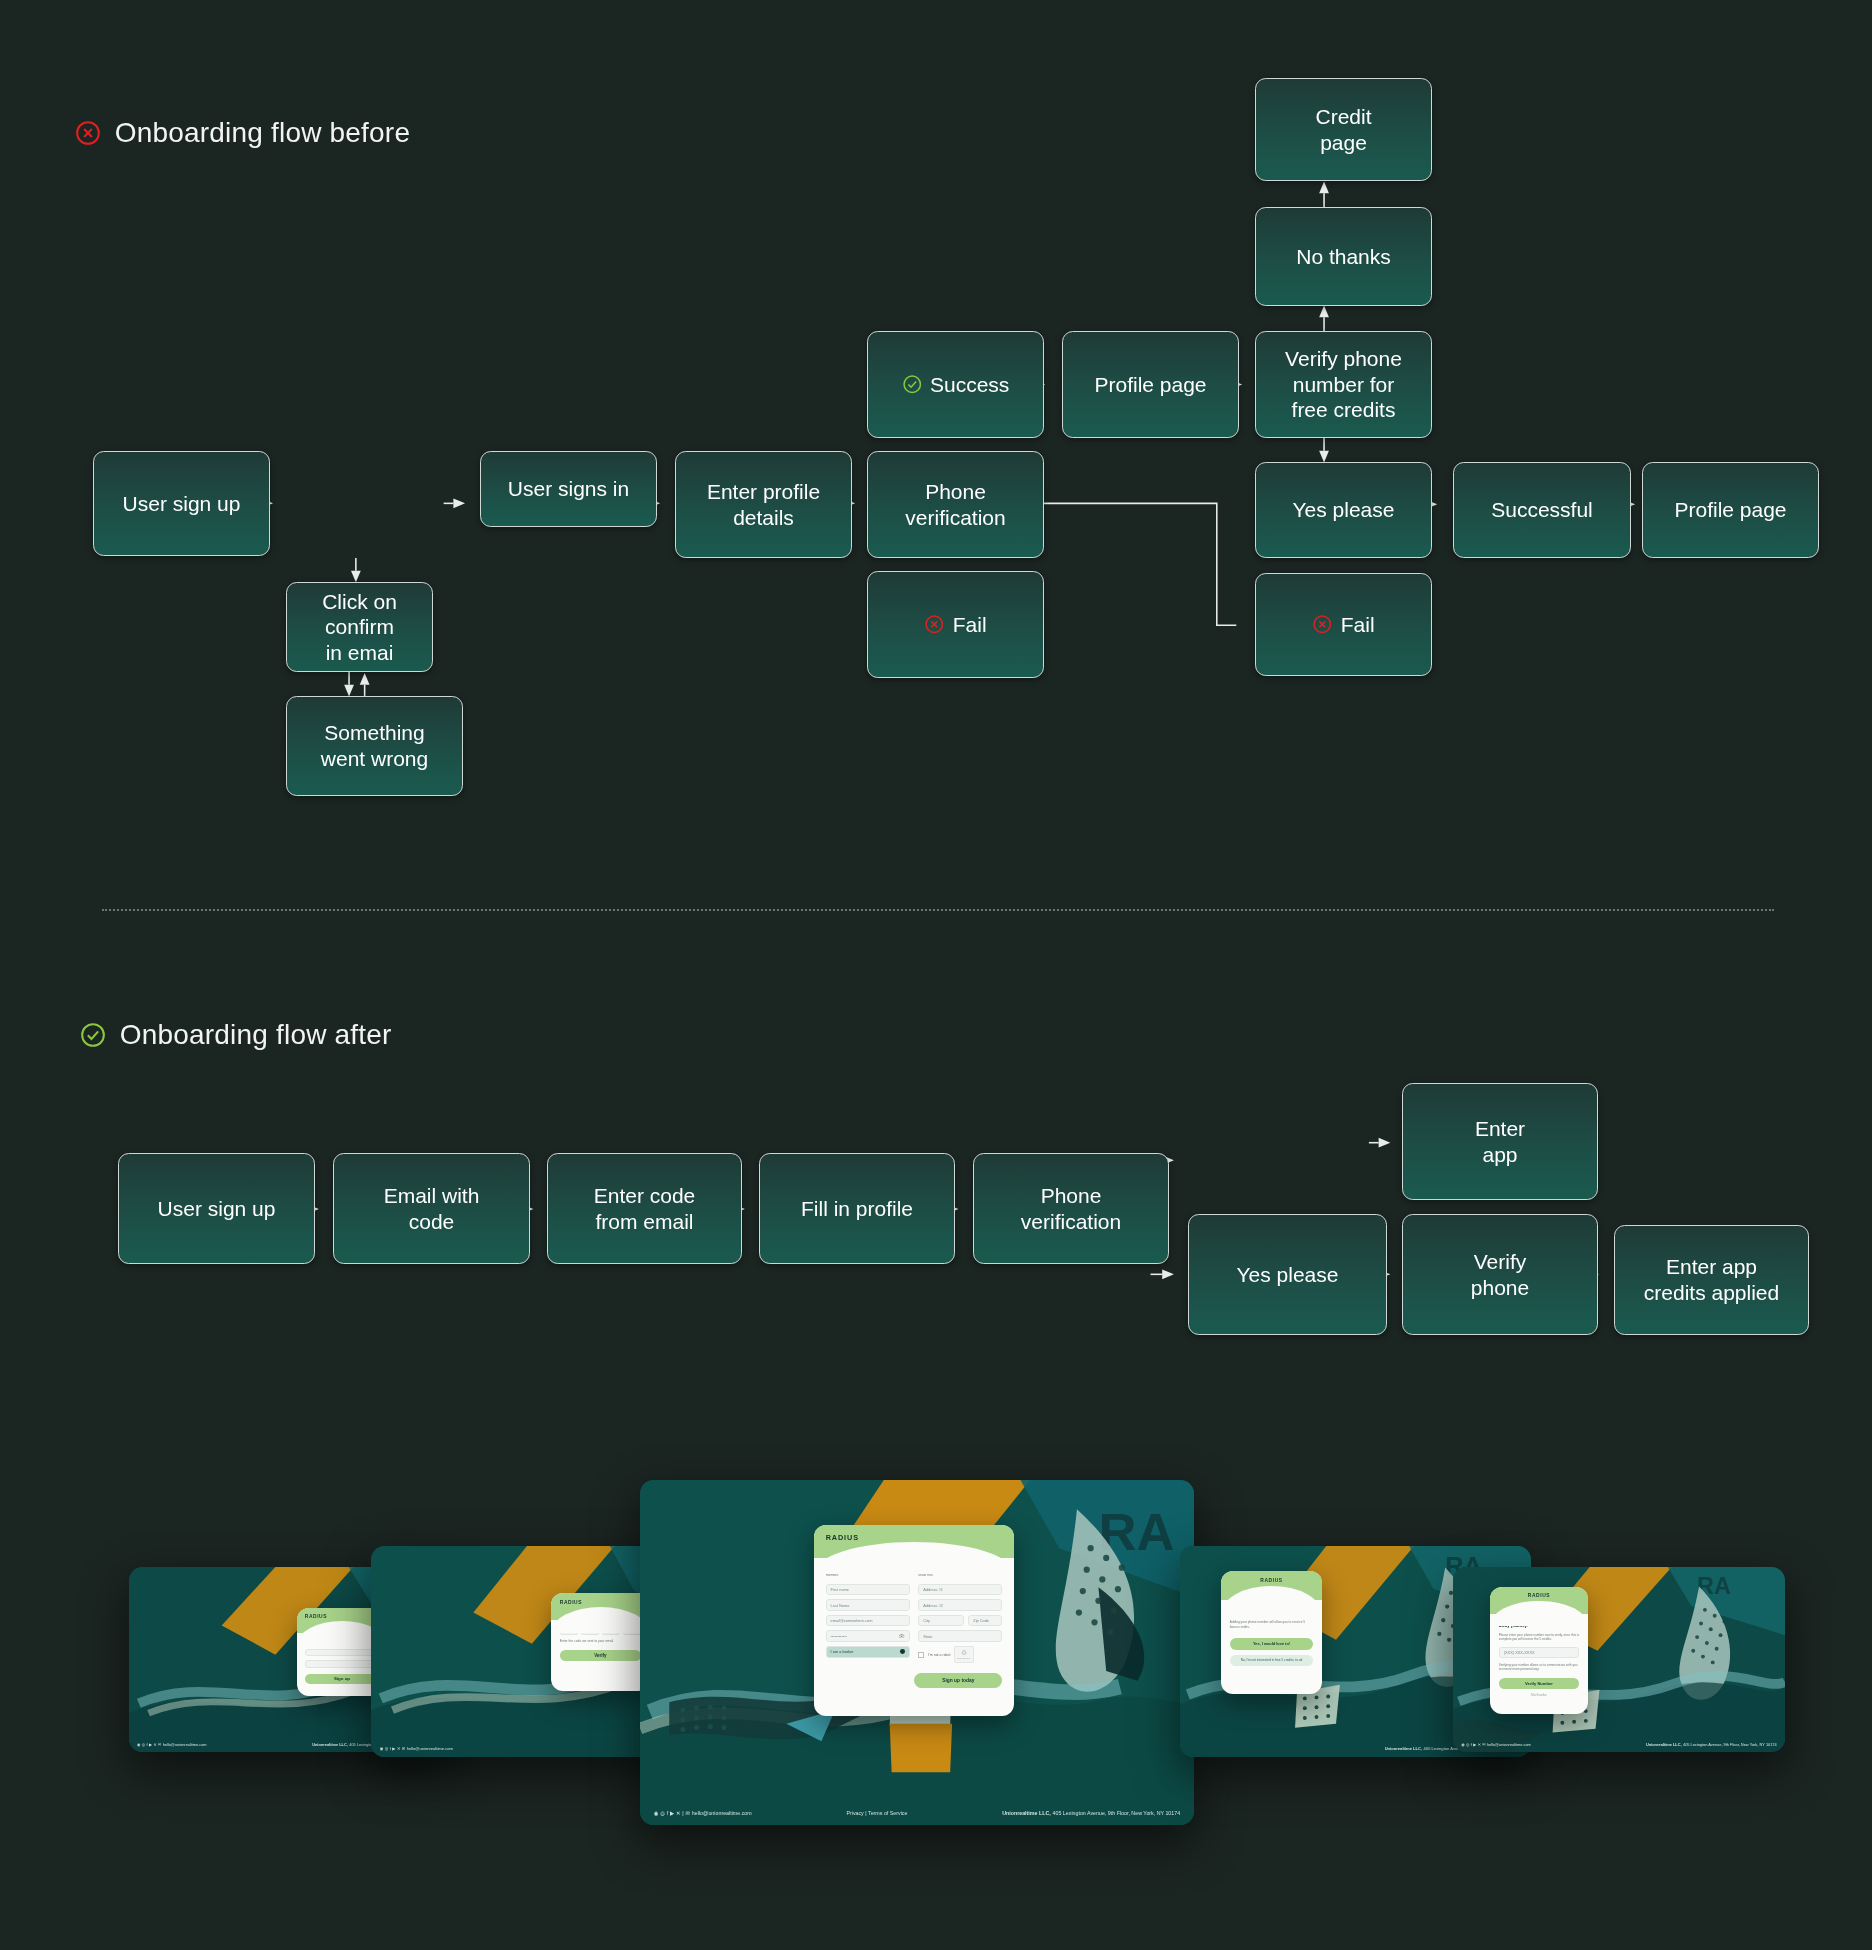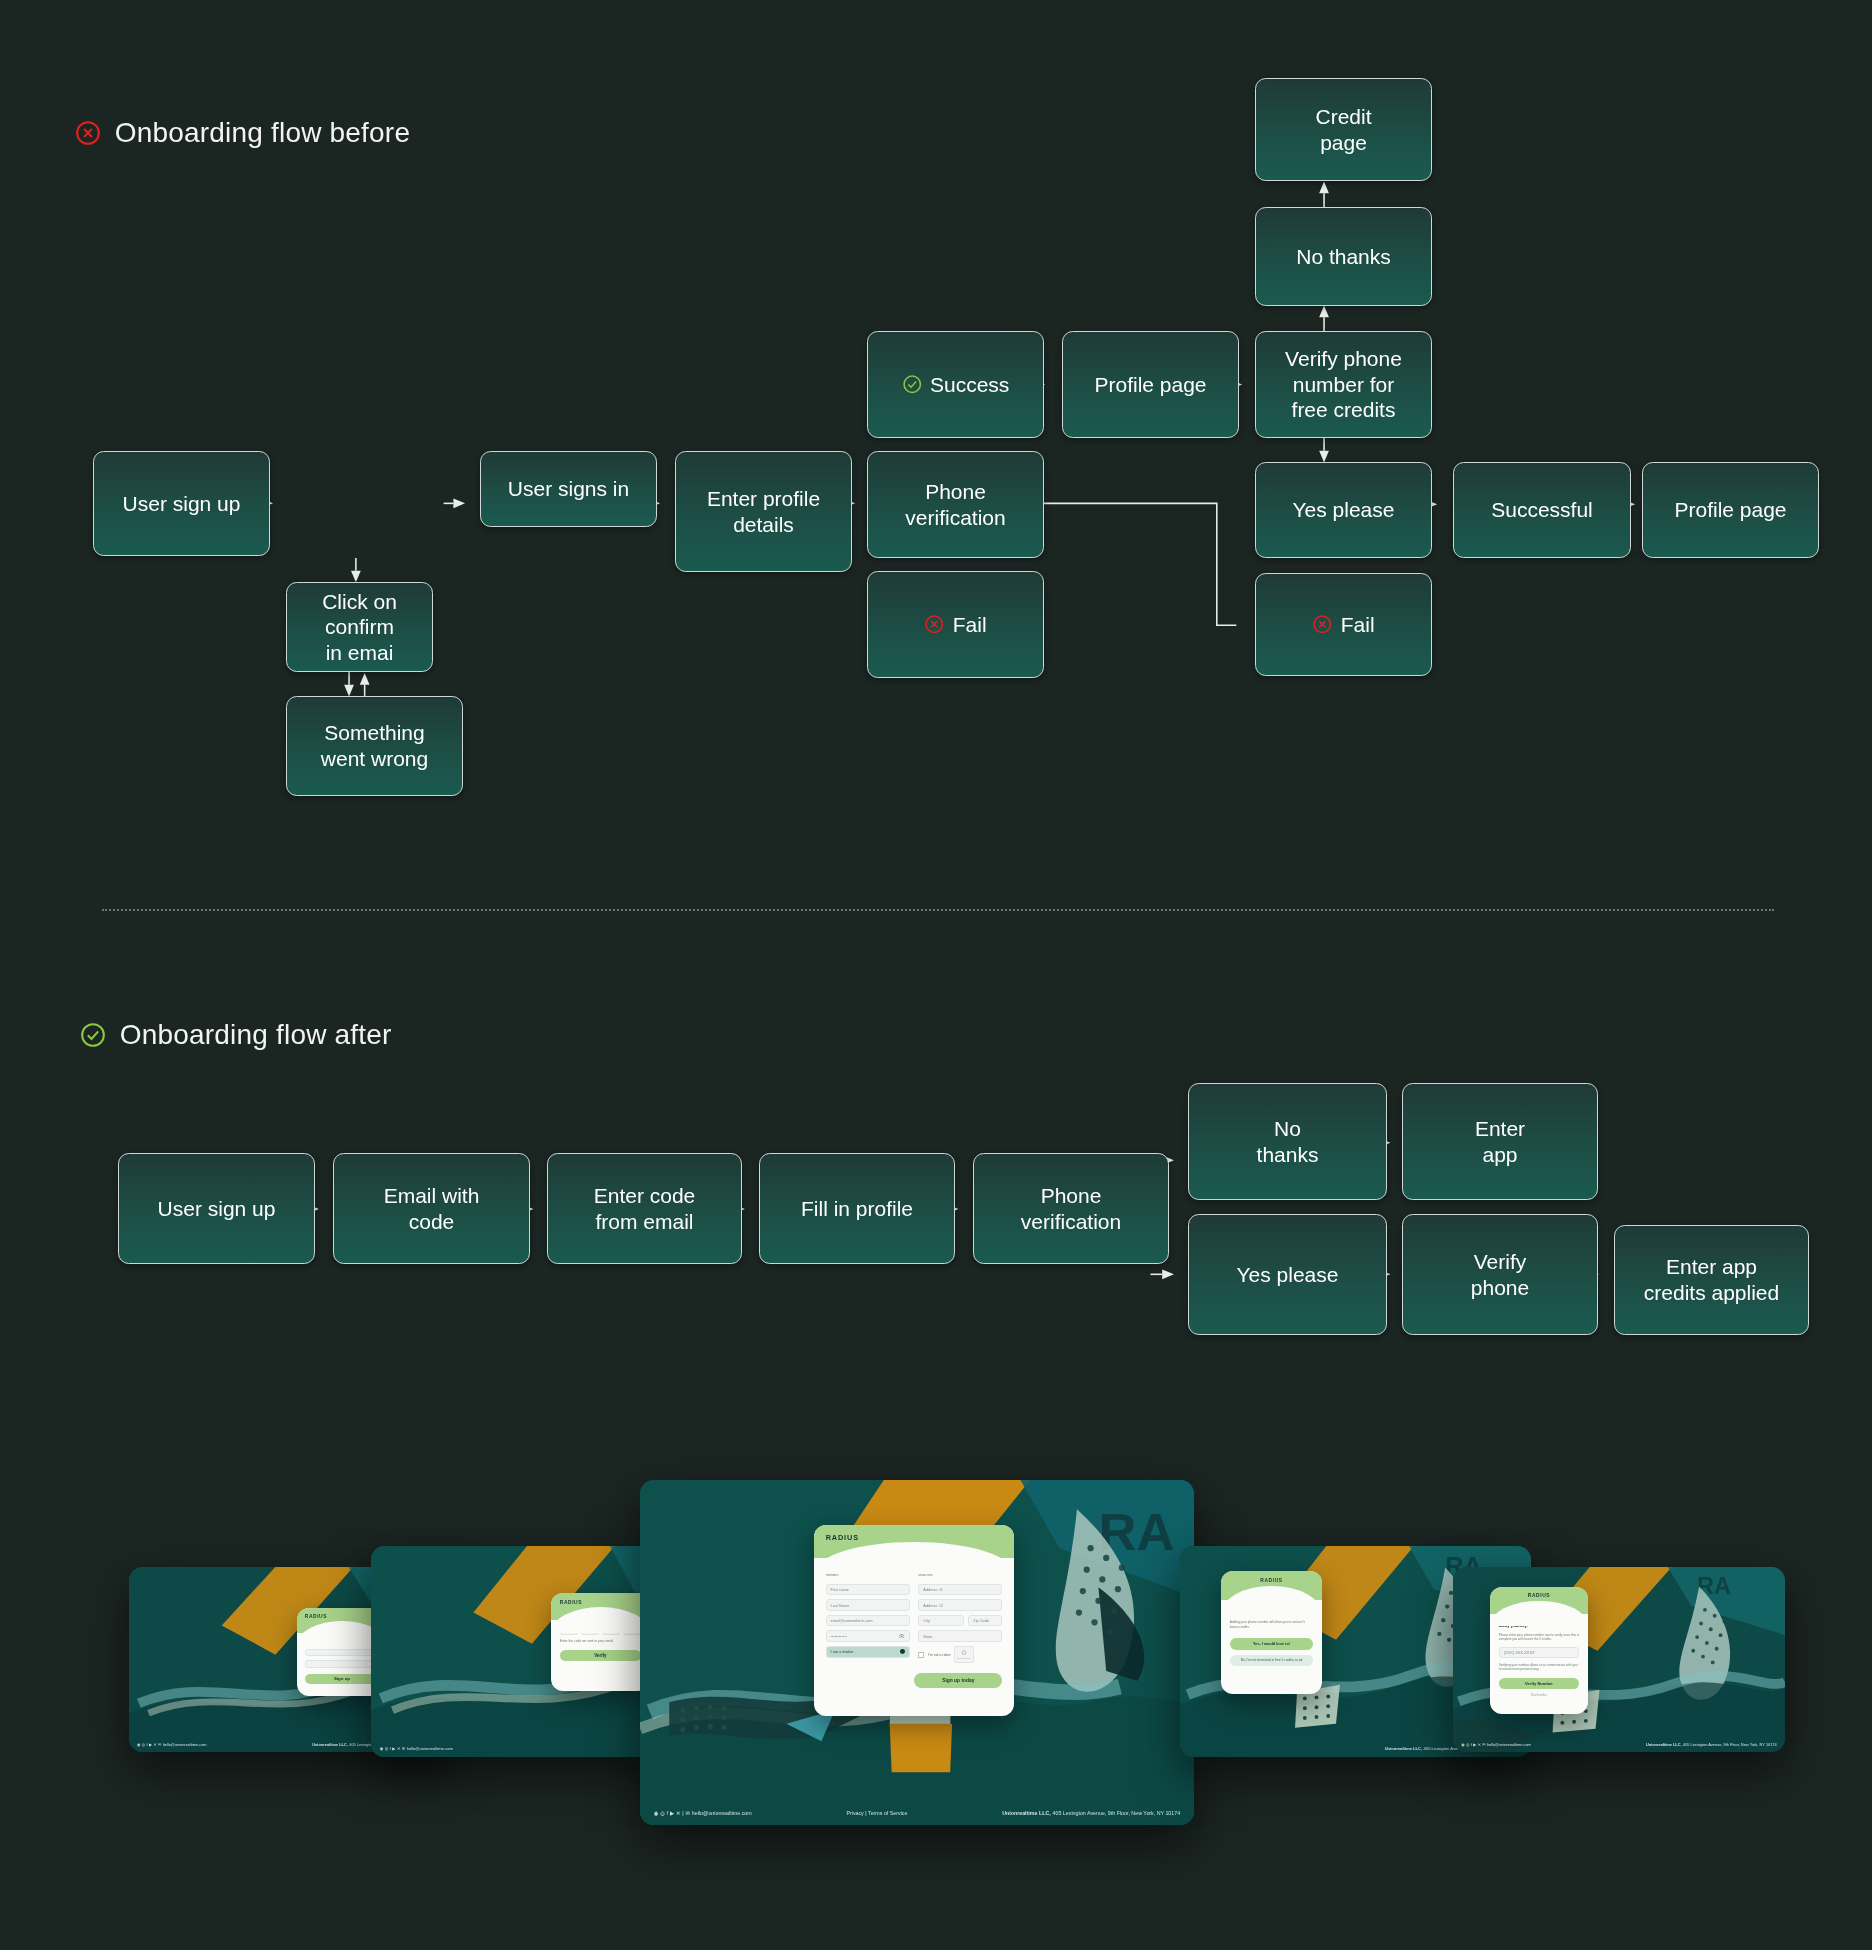--- a/index.html
+++ b/index.html
@@ -198,21 +198,21 @@
 went wrong</span>
       </span>
   </div>
 
   <div class="node" style="left:462px; top:451px; width:177px; height:76px;">
     <span class="inner">
         <span class="txt">User signs in</span>
       </span>
   </div>
 
-  <div class="node" style="left:657px; top:451px; width:177px; height:121px;">
+  <div class="node" style="left:657px; top:451px; width:177px; height:107px;">
     <span class="inner">
         <span class="txt">Enter profile
 details</span>
       </span>
   </div>
 
   <div class="node" style="left:849px; top:451px; width:177px; height:107px;">
     <span class="inner">
         <span class="txt">Phone
 verification</span>
@@ -359,26 +359,20 @@
   </div>
   <div class="node" style="left:741px; top:1153px; width:196px; height:111px;">
     <span class="inner">
         <span class="txt">Fill in profile</span>
       </span>
   </div>
   <div class="node" style="left:955px; top:1153px; width:196px; height:111px;">
     <span class="inner">
         <span class="txt">Phone
 verification</span>
-      </span>
-  </div>
-  <div class="node" style="left:1170px; top:1083px; width:199px; height:117px;">
-    <span class="inner">
-        <span class="txt">No
-thanks</span>
       </span>
   </div>
   <div class="node" style="left:1384px; top:1083px; width:196px; height:117px;">
     <span class="inner">
         <span class="txt">Enter
 app</span>
       </span>
   </div>
   <div class="node" style="left:1170px; top:1214px; width:199px; height:121px;">
     <span class="inner">

